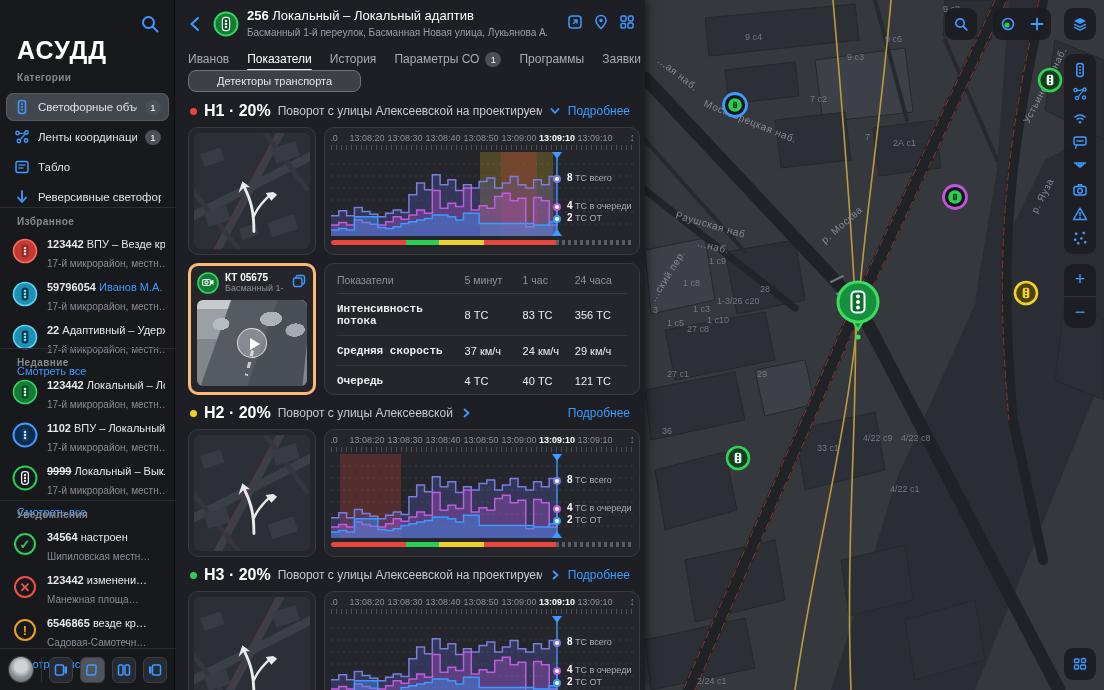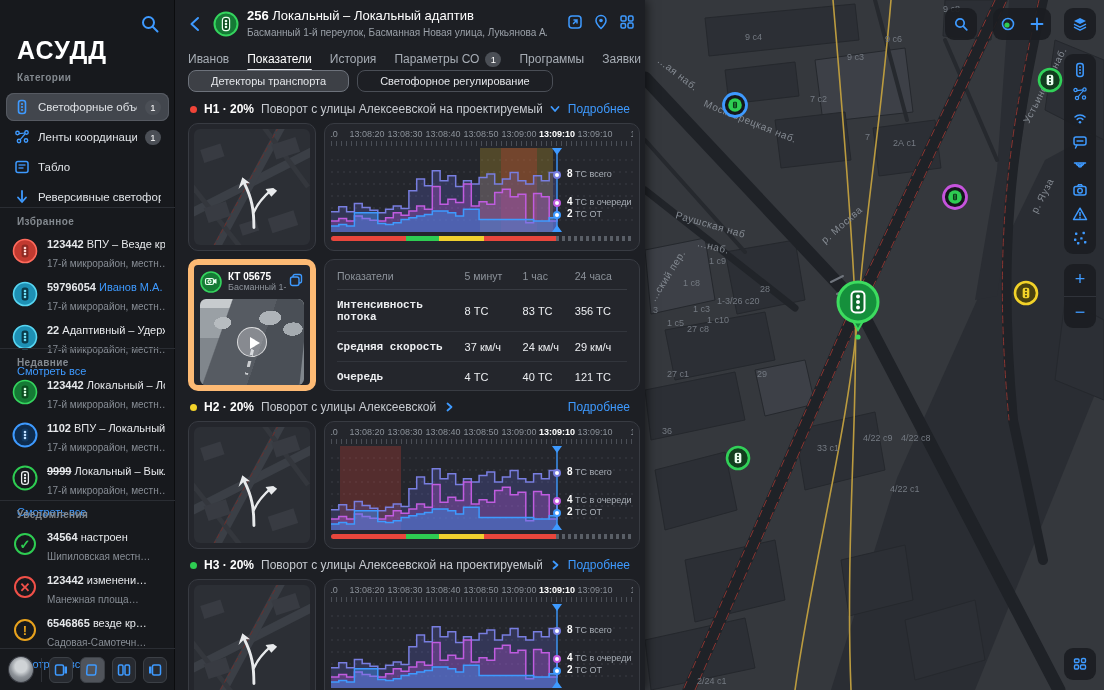--- a/index.html
+++ b/index.html
@@ -49,47 +49,47 @@
   .hd-title b { font-weight:bold;text-align:right; }
   .hd-sub { position:absolute; left:72px; top:27px; font-size:10px; color:#9aa0a8; white-space:nowrap; width:300px; overflow:hidden; }
   .hd-acts { position:absolute; right:10px; top:14px; display:flex; gap:10px; }
   .hd-acts .icon16 { cursor:pointer; }
   .tabs { display:flex; gap:18px; padding:0 13px; height:22px; align-items:center; }
   .tab { font-size:12px; color:#a7adb5; cursor:pointer; position:relative; display:flex; gap:6px; align-items:center; white-space:nowrap; }
   .tab.active { color:#fff; }
   .tab.active:after { content:""; position:absolute; left:0; right:0; bottom:-5px; height:2px; background:#e8eaed; border-radius:2px; }
   .p-scroll { position:absolute; top:68px; left:0; right:0; bottom:0; padding:2px 13px; overflow:hidden; }
   .chips { display:flex; gap:8px; margin-bottom:10px; }
-  .chip { font-size:11px; padding:4px 22px; border-radius:8px; border:1px solid #4a4e56; color:#e4e6ea; cursor:pointer; background:transparent; }
+  .chip { font-size:11px; padding:4px 28px; border-radius:8px; border:1px solid #4a4e56; color:#e4e6ea; cursor:pointer; background:transparent; }
   .chip.selected { background:#3d4046; border-color:#6d727b; }
   .sec-head { display:flex; align-items:center; gap:7px; margin:9px 2px 7px; }
   .dot { width:7px; height:7px; border-radius:50%; flex:none; }
   .dot.red{background:#f04438;} .dot.yellow{background:#f2d229;} .dot.green{background:#2ecc52;}
-  .sec-head .nm { font-size:12px; font-weight:bold; color:#fff; white-space:nowrap; }
+  .sec-head .nm { font-size:16px; font-weight:bold; color:#fff; white-space:nowrap; }
   .sec-head .tt { font-size:12px; color:#c6cad0; white-space:nowrap; overflow:hidden; }
   .chev { width:12px; height:12px; flex:none; cursor:pointer; }
   .more { margin-left:auto; font-size:12px; color:#3e9aff; cursor:pointer; white-space:nowrap; }
   .row2 { display:flex; gap:8px; margin-bottom:8px; }
   .mini-card { width:128px; height:128px; background:#24262c; border:1px solid #383b42; border-radius:10px; padding:5px; flex:none; }
   .mini-card svg { width:100%; height:100%; border-radius:6px; display:block; }
   .chart-card { position:relative; width:316px; height:128px; background:#24262c; border:1px solid #383b42; border-radius:10px; padding:4px 6px; flex:none; overflow:hidden; }
   .ct-ticks { position:relative; height:13px; overflow:hidden; }
   .ct-ticks span { position:absolute; top:1px; transform:translateX(-50%); font-size:9px; color:#8b9199; white-space:nowrap; }
   .ct-ticks span.act { color:#fff; font-weight:bold; }
   .ct-ruler { height:5px; margin-bottom:2px; background:repeating-linear-gradient(90deg,#4a4e56 0 1px,transparent 1px 5px); }
   .ct-plot { position:relative; height:84px; }
   .grid { stroke:#3a3d45; stroke-width:1; stroke-dasharray:2 4; }
   .cur { stroke:#3e9aff; stroke-width:1.4; }
   .ct-labels { position:absolute; top:0; left:0; width:100%; height:100%; pointer-events:none; }
   .ct-lab { position:absolute; left:236px; font-size:9px; color:#aab0b8; white-space:nowrap; }
   .ct-lab b { color:#fff; font-size:10px; }
   .ct-strip { display:flex; height:5px; border-radius:3px; overflow:hidden; margin-top:4px; }
   .ct-strip i { display:block; height:5px; }
   .ct-strip i.dash { background:repeating-linear-gradient(90deg,#595e66 0 3px,transparent 3px 6px); }
-  .cam-card { width:128px; height:132px; background:#24262c; border:6px solid #fdba74; border-radius:10px; padding:6px; flex:none; position:relative; }
+  .cam-card { width:128px; height:132px; background:#24262c; border:3px solid #fdba74; border-radius:10px; padding:6px; flex:none; position:relative; }
   .cam-hd { display:flex; gap:6px; }
   .cam-hd .ic { width:22px; height:22px; flex:none; }
   .cam-t1 { font-size:10px; font-weight:bold; color:#fff; white-space:nowrap; }
   .cam-t2 { font-size:9px; color:#8d939b; white-space:nowrap; overflow:hidden; width:58px; }
   .cam-copy { position:absolute; right:7px; top:8px; width:14px; height:14px; cursor:pointer; }
   .cam-video { position:relative; margin-top:6px; height:86px; border-radius:6px; overflow:hidden; cursor:pointer;
     background:
       linear-gradient(180deg,#c7cbce 0 10%, #9aa0a5 10% 45%, #80868c 45% 100%),
       #888e93; }
   .cam-video:before { content:""; position:absolute; inset:0;
@@ -380,21 +380,20 @@
         </span>
       <span class="tab">
           <span>Заявки</span>
           <span class="badge">3</span>
         </span>
     </div>
 
     <div class="p-scroll">
       <div class="chips">
         <button class="chip selected">Детекторы транспорта</button>
-        <button class="chip">Светофорное регулирование</button>
       </div>
 
       <div class="sec-head">
         <span class="dot red"></span>
         <span class="nm"><span>Н1</span> <span>· 20%</span></span>
         <span class="tt">Поворот с улицы Алексеевской на проектируемый проезд №1234566</span>
         <svg class="chev" viewBox="0 0 12 12">
             <path d="M2.5 4 L6 8 L9.5 4" fill="none" stroke="#3e9aff" stroke-width="1.8" stroke-linecap="round" stroke-linejoin="round"></path>
           </svg>
         <span class="more">Подробнее</span>

